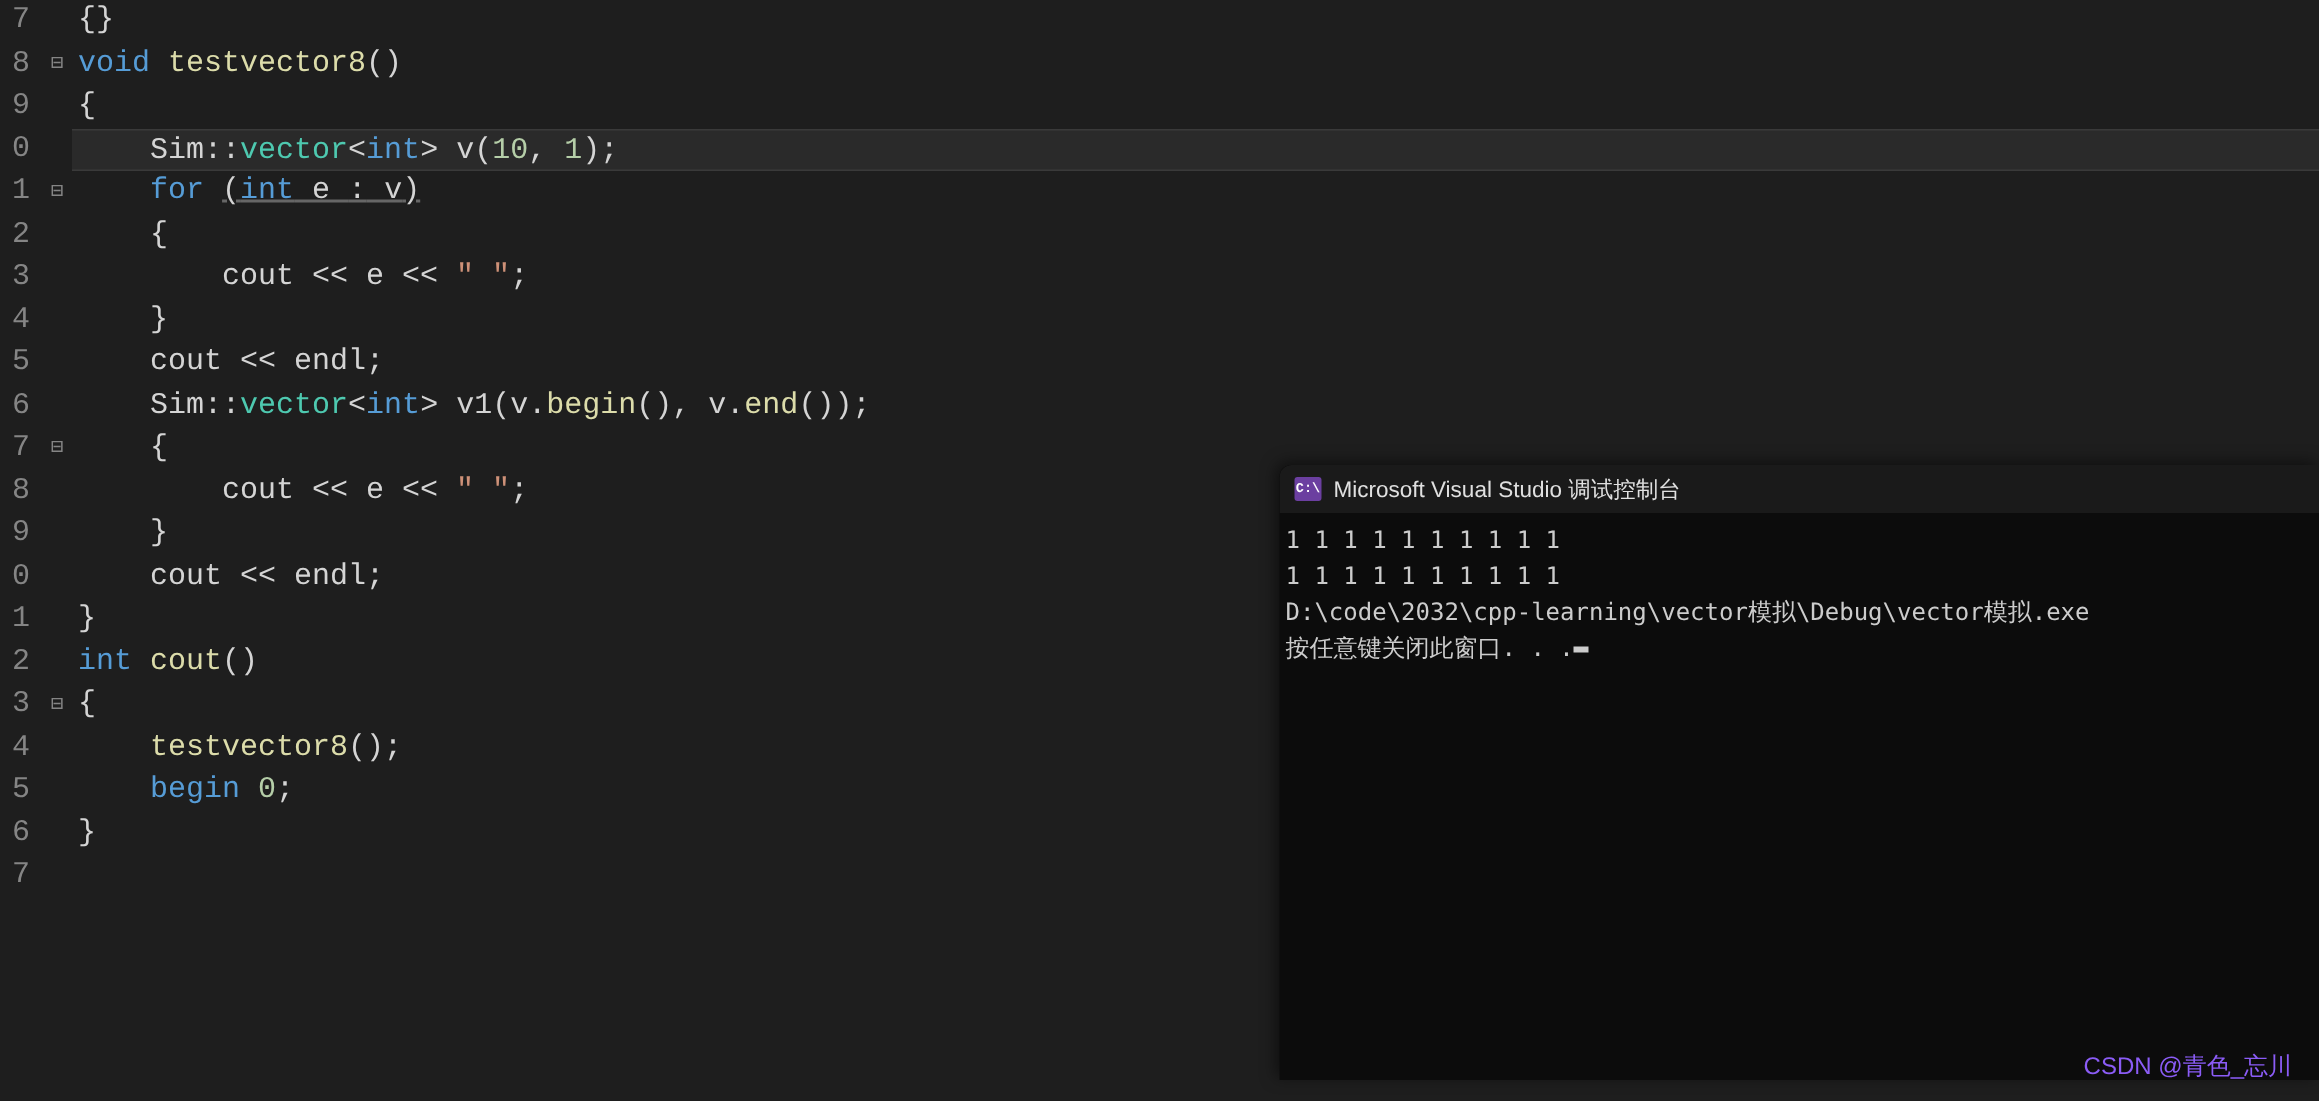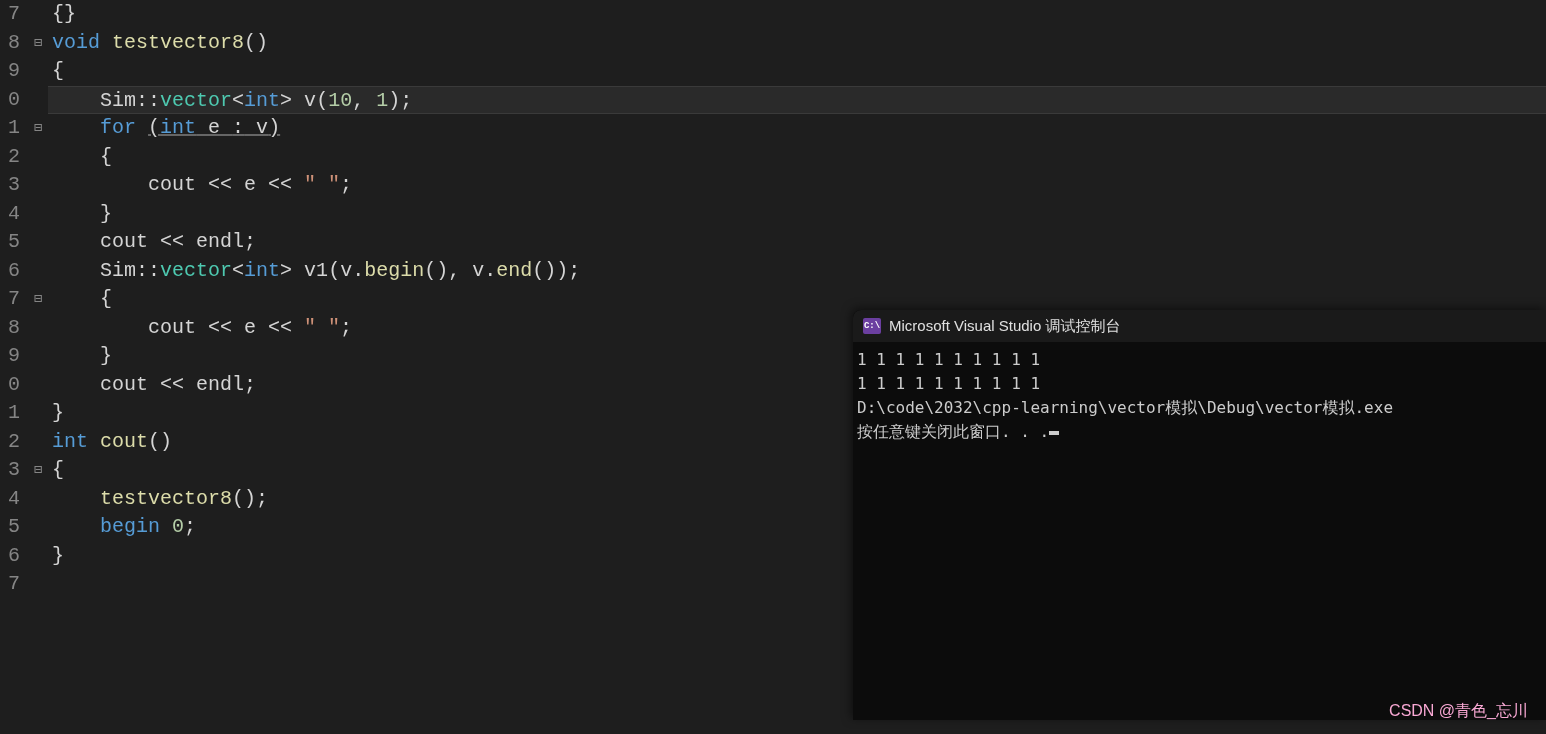--- a/index.html
+++ b/index.html
@@ -125,21 +125,21 @@
       width: 10px;
       height: 4px;
       background: #cccccc;
       vertical-align: baseline;
       margin-bottom: 2px;
     }
     .watermark {
       position: absolute;
       bottom: 12px;
       right: 18px;
-      color: #f9a8d4;
+      color: #8b5cf6;
       font-size: 16px;
       font-family: 'Microsoft YaHei', sans-serif;
     }
   </style>
 </head>
 <body>
 
 <div class="editor">
   <div class="gutter" id="gutter">
       <div class="gutter-line">7</div>

